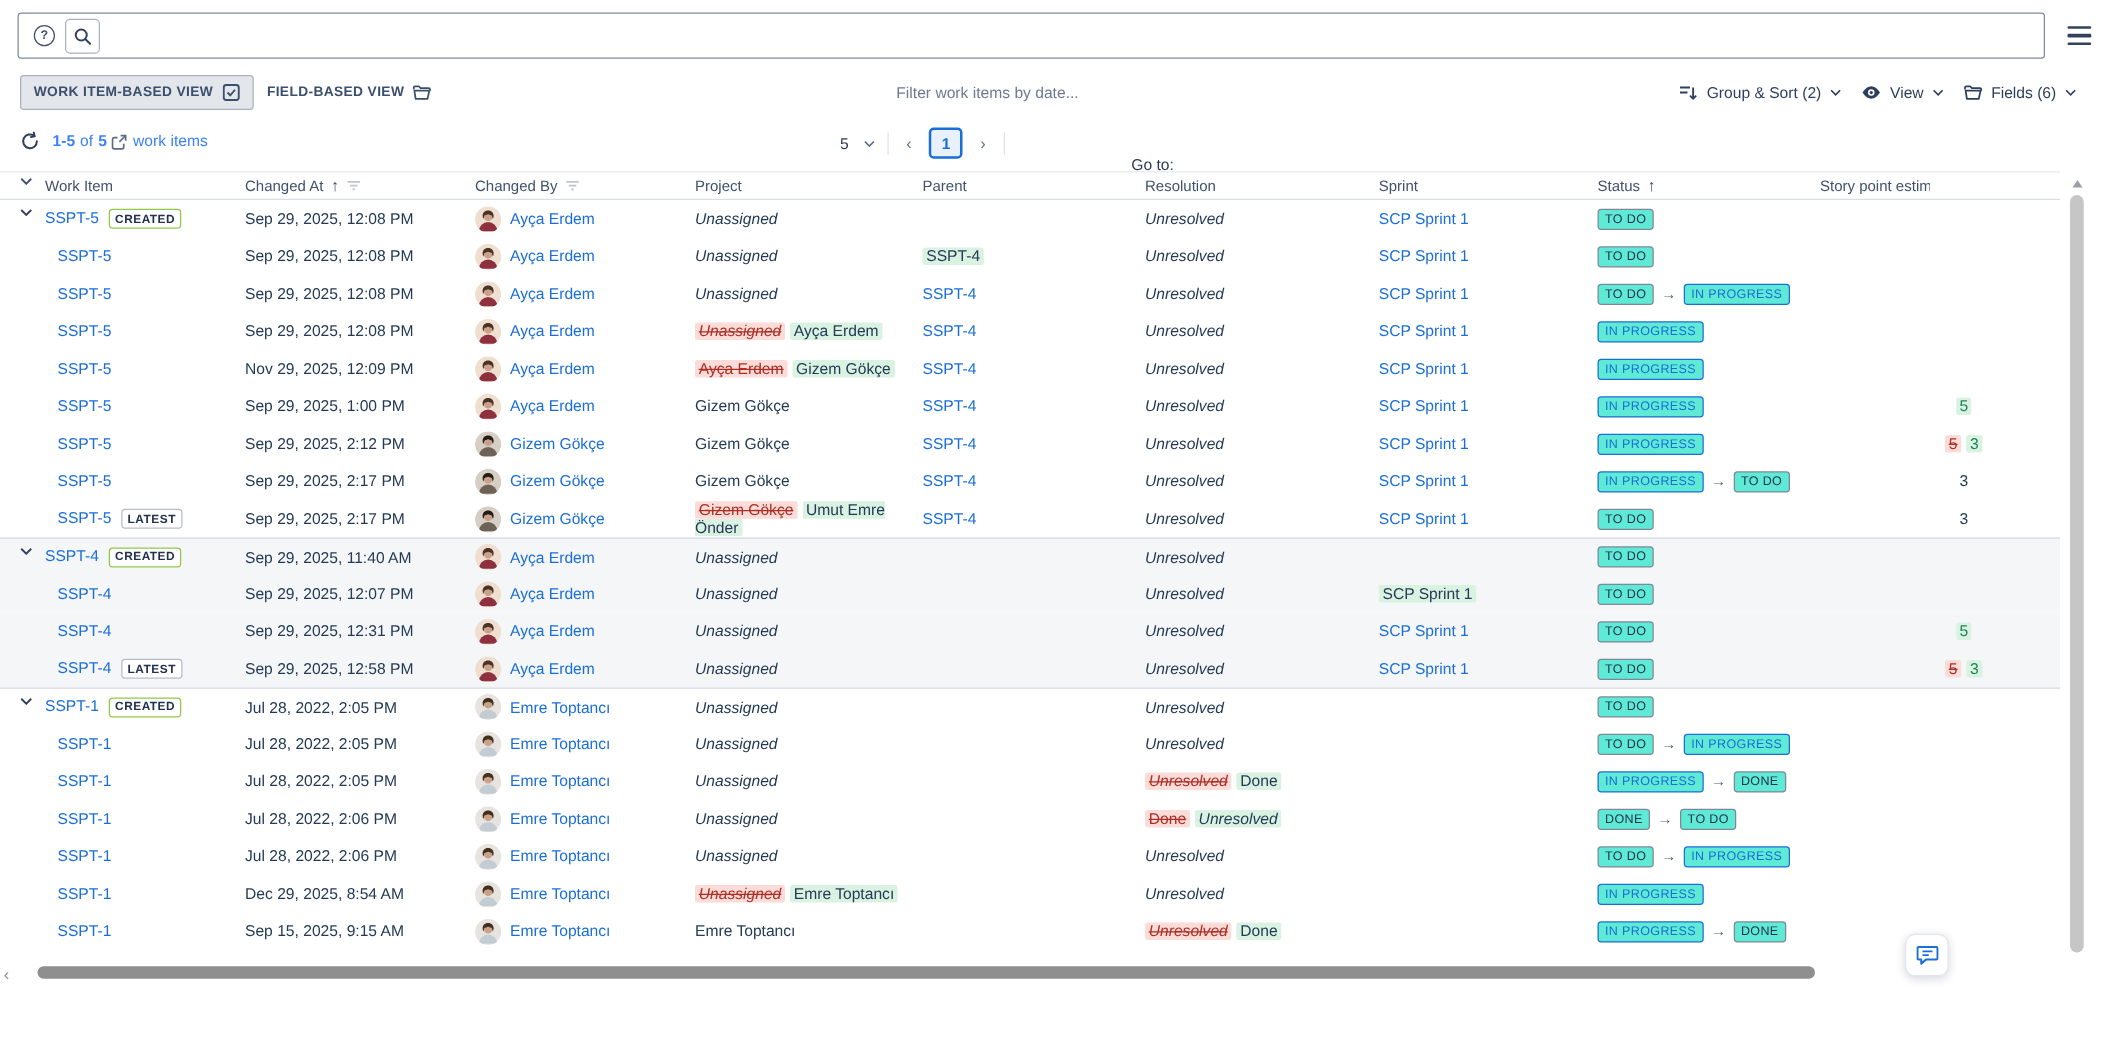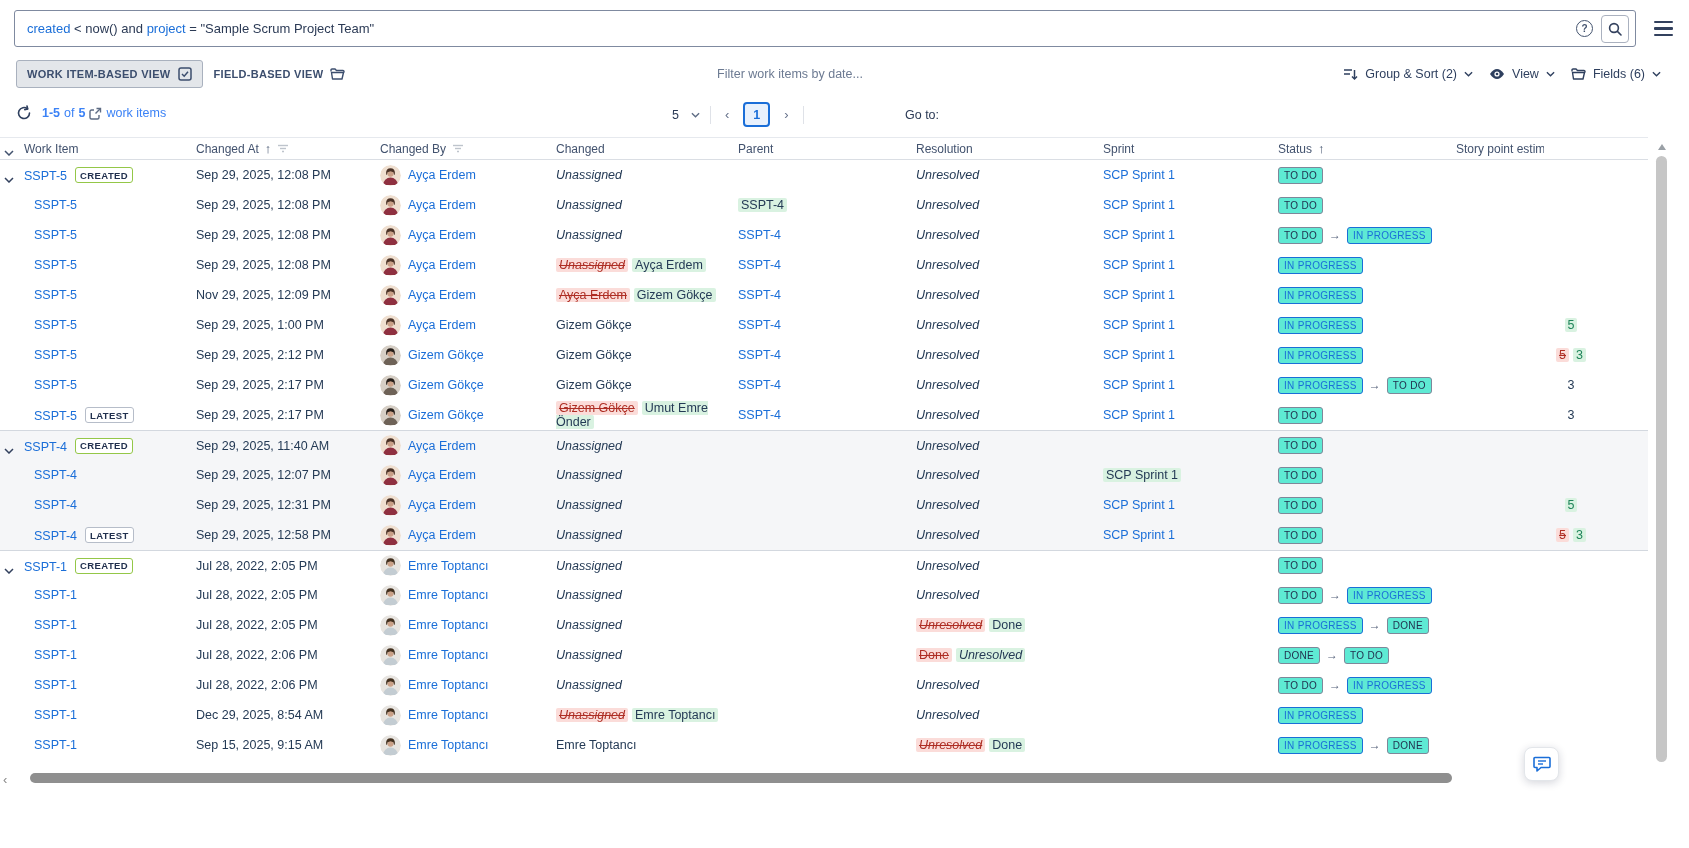--- a/index.html
+++ b/index.html
@@ -38,31 +38,31 @@
   .pagebar { position:relative; height:36px; margin-top:8px; font-size:12.5px; }
   .pb-left { position:absolute; left:16px; top:6px; display:flex; align-items:center; gap:10px; }
   .pb-count { display:flex; align-items:center; gap:4px; color:#3b82f6; }
   .pb-count b { font-weight:700; }
   .pager { position:absolute; left:672px; top:3px; display:flex; align-items:center; gap:10px; color:#2b3a55; }
   .pager .vdiv { width:1px; height:18px; background:#dfe2e8; }
   .page-chev { color:#64708a; font-size:13px; padding:2px 4px; cursor:pointer; }
   .page-cur { min-width:27px; height:25px; border:2px solid #1a6ed8; border-radius:4px; background:#e8f1fd;
     color:#1a6ed8; font-weight:600; display:flex; align-items:center; justify-content:center; cursor:default; }
   .size-sel { display:flex; align-items:center; gap:12px; cursor:pointer; }
-  .goto { position:absolute; left:905px; top:9px; color:#2b3a55; }
+  .goto { position:absolute; left:905px; top:26px; color:#2b3a55; }
 
   
   .tablewrap { position:relative; width:1648px; overflow:hidden; border-top:1px solid #e6e9ee; margin-top:2px; }
   .thead { display:flex; align-items:center; height:22px; font-size:12px; color:#42526e; }
   .tr { display:flex; align-items:center; min-height:30px; font-size:12.5px; }
   .rows .tr.g1 { background:#f5f6f8; }
   .rows .tr.first:not(:first-child) { border-top:1px solid #d3d8df; }
   .thead { border-bottom:1px solid #dadee4; }
 
-  .c-item { width:196px; padding-left:4px; display:flex; align-items:flex-end; flex:0 0 auto; }
+  .c-item { width:196px; padding-left:16px; display:flex; align-items:flex-start; flex:0 0 auto; }
   .c-at { width:184px; flex:0 0 auto; }
   .c-by { width:176px; flex:0 0 auto; display:flex; align-items:center; gap:7px; }
   .c-as { width:182px; flex:0 0 auto; padding-right:10px; }
   .c-pa { width:178px; flex:0 0 auto; }
   .c-re { width:187px; flex:0 0 auto; }
   .c-sp { width:175px; flex:0 0 auto; }
   .c-st { width:178px; flex:0 0 auto; display:flex; align-items:center; gap:6px; }
   .c-sy { width:230px; flex:0 0 auto; text-align:center; }
   .thead .c-sy { text-align:left; }
   .thead .hlab { display:inline-flex; align-items:center; gap:6px; cursor:pointer; }
@@ -104,21 +104,20 @@
   .fab { position:absolute; left:1524px; top:747px; width:35px; height:34px; background:#fff; border:1px solid #e3e6ea;
     border-radius:8px; box-shadow:0 2px 8px rgba(20,30,60,.18); display:flex; align-items:center; justify-content:center; cursor:pointer; }
 </style>
 </head>
 <body>
 
 <div class="app">
 
   <div class="topbar">
     <div class="query-bar">
-      <div class="query-text" id="query-text"><span class="tok-field">created</span><span class="tok-plain"> &lt; now() and  </span><span class="tok-field">project</span><span class="tok-plain"> = "Sample Scrum Project Team"</span></div>
       <div class="query-actions">
         <span class="help-icon">?</span>
         <button class="search-btn">
           <svg width="14" height="14" viewBox="0 0 14 14">
               <circle cx="6" cy="6" r="4.4" fill="none" stroke="#33415e" stroke-width="1.6"></circle>
               <line x1="9.4" y1="9.4" x2="13" y2="13" stroke="#33415e" stroke-width="1.6" stroke-linecap="round"></line>
             </svg>
         </button>
       </div>
     </div>
@@ -243,21 +242,21 @@
           <span class="hlab">
             <span>Changed By</span>
             <svg class="hfilter" width="12" height="9" viewBox="0 0 12 9">
               <line x1="1" y1="1.5" x2="11" y2="1.5" stroke="#8a94a4" stroke-width="1.4"></line>
               <line x1="3" y1="4.5" x2="9" y2="4.5" stroke="#8a94a4" stroke-width="1.4"></line>
               <line x1="5" y1="7.5" x2="7" y2="7.5" stroke="#8a94a4" stroke-width="1.4"></line>
             </svg>
           </span>
         </div>
       <div class="c-as"><span class="hlab">
-            <span>Changed</span>
+            <span>Project</span>
           </span></div>
       <div class="c-pa"><span class="hlab">
             <span>Parent</span>
           </span></div>
       <div class="c-re"><span class="hlab">
             <span>Resolution</span>
           </span></div>
       <div class="c-sp"><span class="hlab">
             <span>Sprint</span>
           </span></div>

